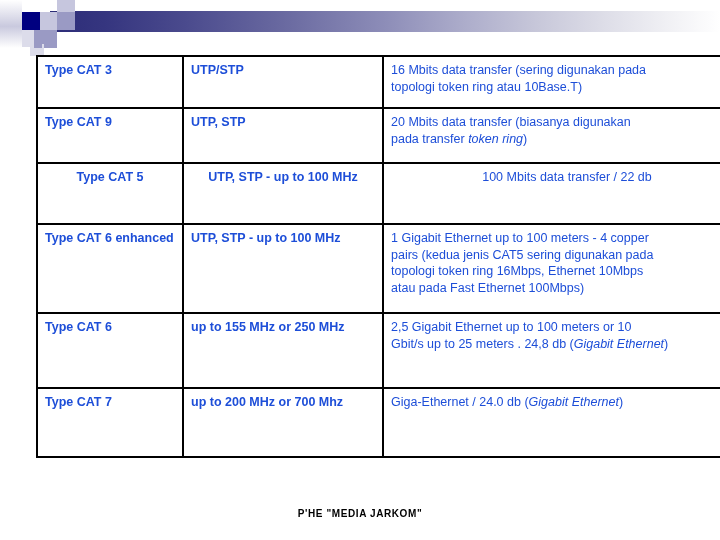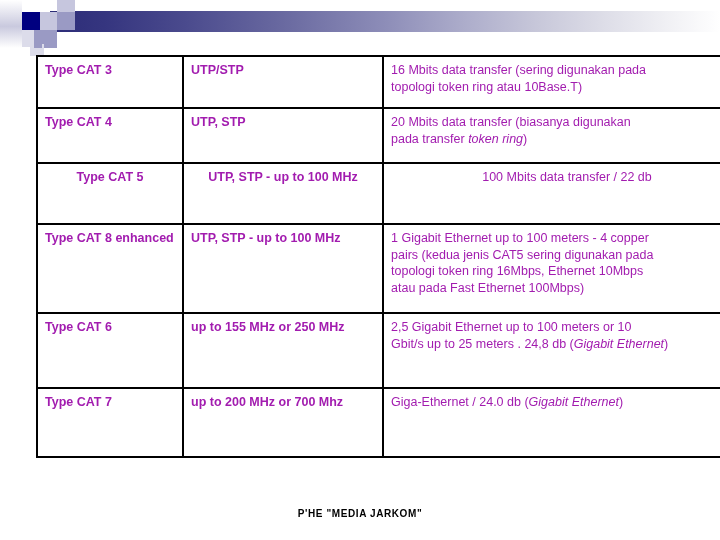--- a/index.html
+++ b/index.html
@@ -59,21 +59,21 @@
     border-collapse: collapse;
     table-layout: fixed;
     background: #ffffff;
   }
   .spec-table td {
     border: 2px solid #000000;
     padding: 5px 7px 4px 7px;
     vertical-align: top;
     font-size: 12.5px;
     line-height: 1.32;
-    color: #a21caf;
+    color: #1d4ed8;
   }
   .col-type  { width: 130px; font-weight: bold; }
   .col-media { width: 184px; font-weight: bold; }
   .col-desc  { width: 352px; font-weight: normal; }
 
   .r1 td { height: 41px; }
   .r2 td { height: 44px; }
   .r3 td { height: 50px; text-align: center; }
   .r4 td { height: 78px; }
   .r5 td { height: 64px; margin-top: 36px; }
@@ -117,38 +117,38 @@
     <tr class="r1">
       <td class="col-type">Type CAT 3</td>
       <td class="col-media">UTP/STP</td>
       <td class="col-desc">
         <span class="desc-line">16 Mbits data transfer (sering digunakan pada</span>
         <span class="desc-line">topologi token ring atau 10Base.T)</span>
       </td>
     </tr>
 
     <tr class="r2">
-      <td class="col-type">Type CAT 4</td>
+      <td class="col-type">Type CAT 9</td>
       <td class="col-media">UTP, STP</td>
       <td class="col-desc">
         <span class="desc-line">20 Mbits data transfer (biasanya digunakan</span>
         <span class="desc-line"><span>pada transfer </span><span class="ital">token ring</span><span>)</span></span>
       </td>
     </tr>
 
     <tr class="r3">
       <td class="col-type">Type CAT 5</td>
       <td class="col-media">UTP, STP - up to   100 MHz</td>
       <td class="col-desc">
         <span class="desc-line">100 Mbits data transfer / 22 db</span>
       </td>
     </tr>
 
     <tr class="r4">
-      <td class="col-type">Type CAT 8 enhanced</td>
+      <td class="col-type">Type CAT 6 enhanced</td>
       <td class="col-media">UTP, STP - up to 100 MHz</td>
       <td class="col-desc">
         <span class="desc-line">1 Gigabit Ethernet up to 100 meters - 4 copper</span>
         <span class="desc-line">pairs (kedua jenis CAT5 sering digunakan pada</span>
         <span class="desc-line">topologi token ring 16Mbps, Ethernet 10Mbps</span>
         <span class="desc-line">atau pada Fast Ethernet 100Mbps)</span>
       </td>
     </tr>
 
     <tr class="r5">

